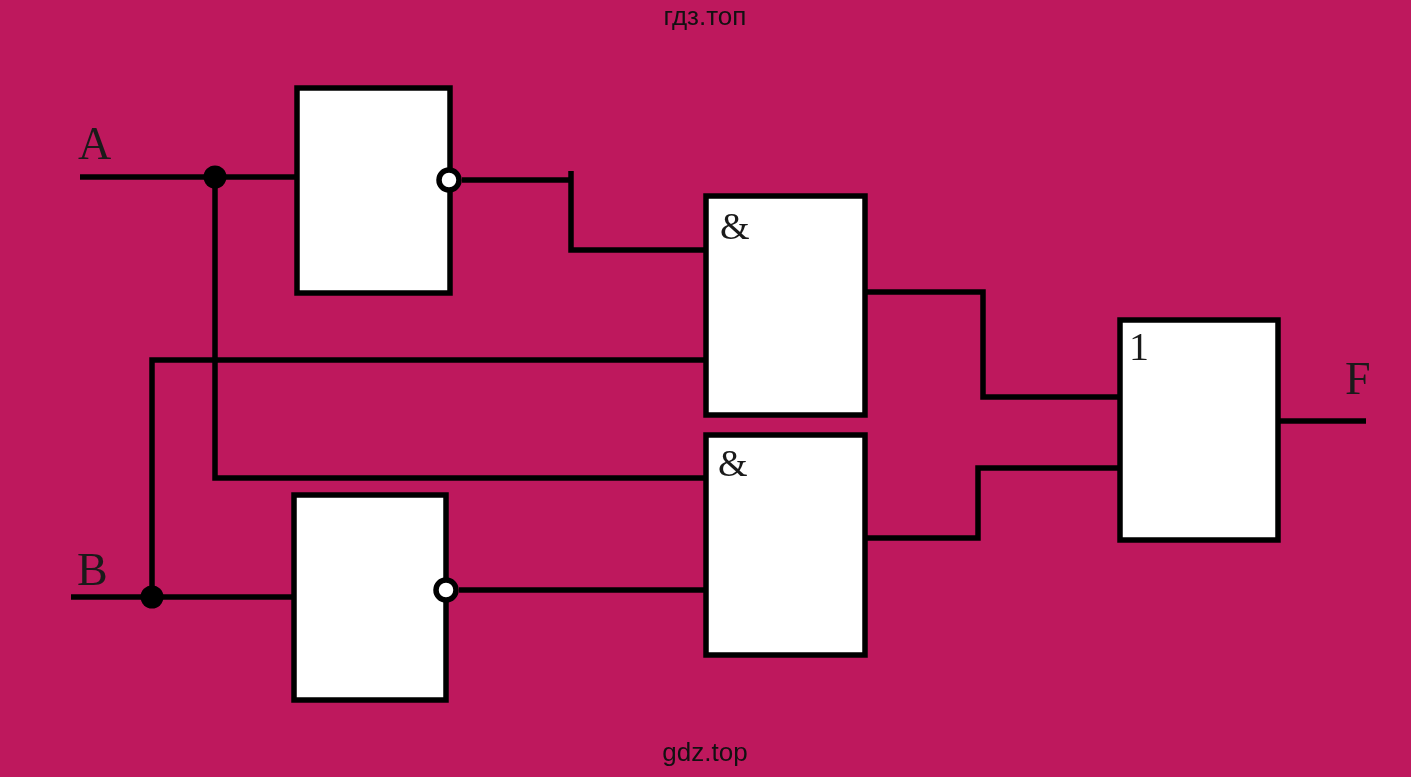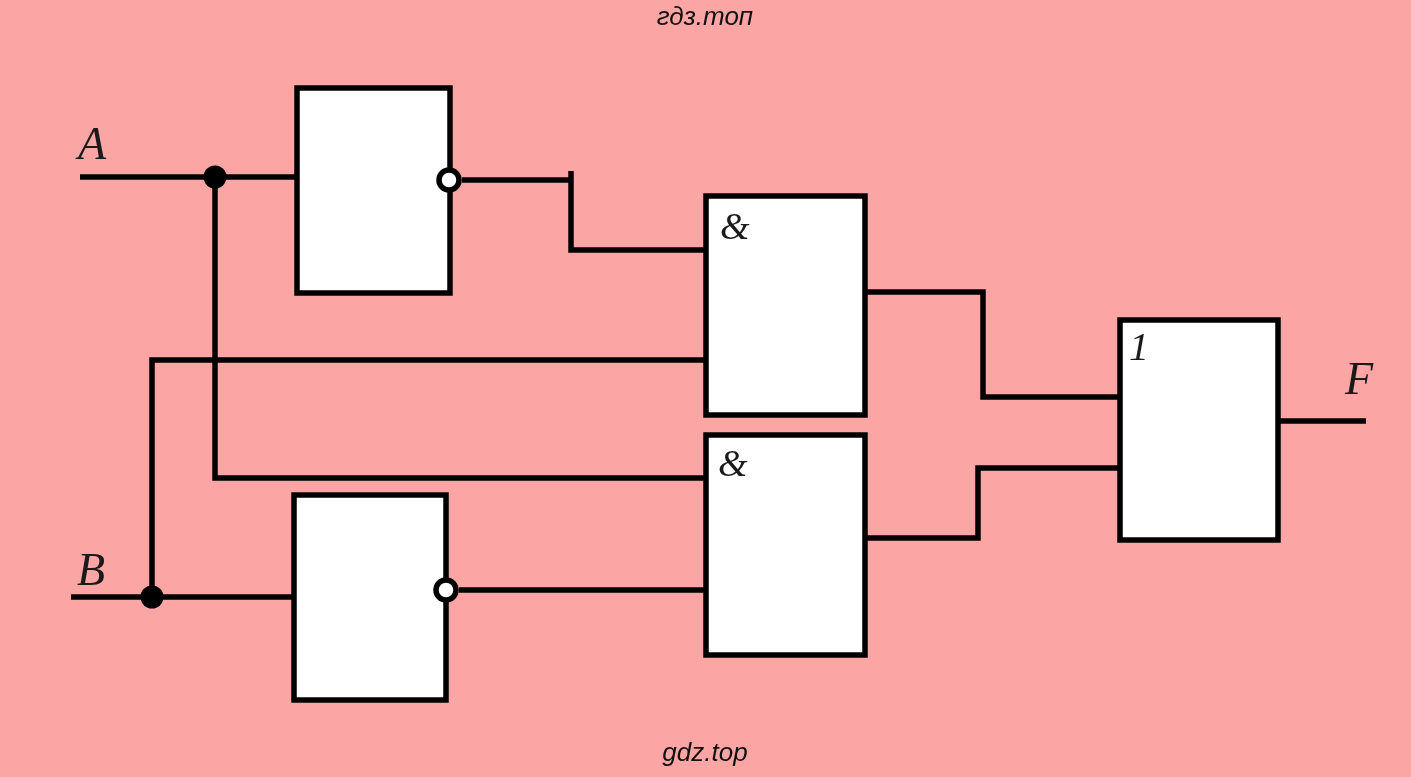--- a/index.html
+++ b/index.html
@@ -5,23 +5,22 @@
   html, body {
     margin: 0;
     padding: 0;
     background: #ffffff;
     font-family: "Liberation Sans", sans-serif;
   }
   .canvas {
     position: relative;
     width: 1411px;
     height: 777px;
-    background: #fca5a5;
+    background: #be185d;
     overflow: hidden;
-    font-style: italic;
   }
   svg { display: block; }
   .wire {
     stroke: #000000;
     stroke-width: 5.5;
     fill: none;
   }
   .gate-box {
     stroke: #000000;
     stroke-width: 5.5;

